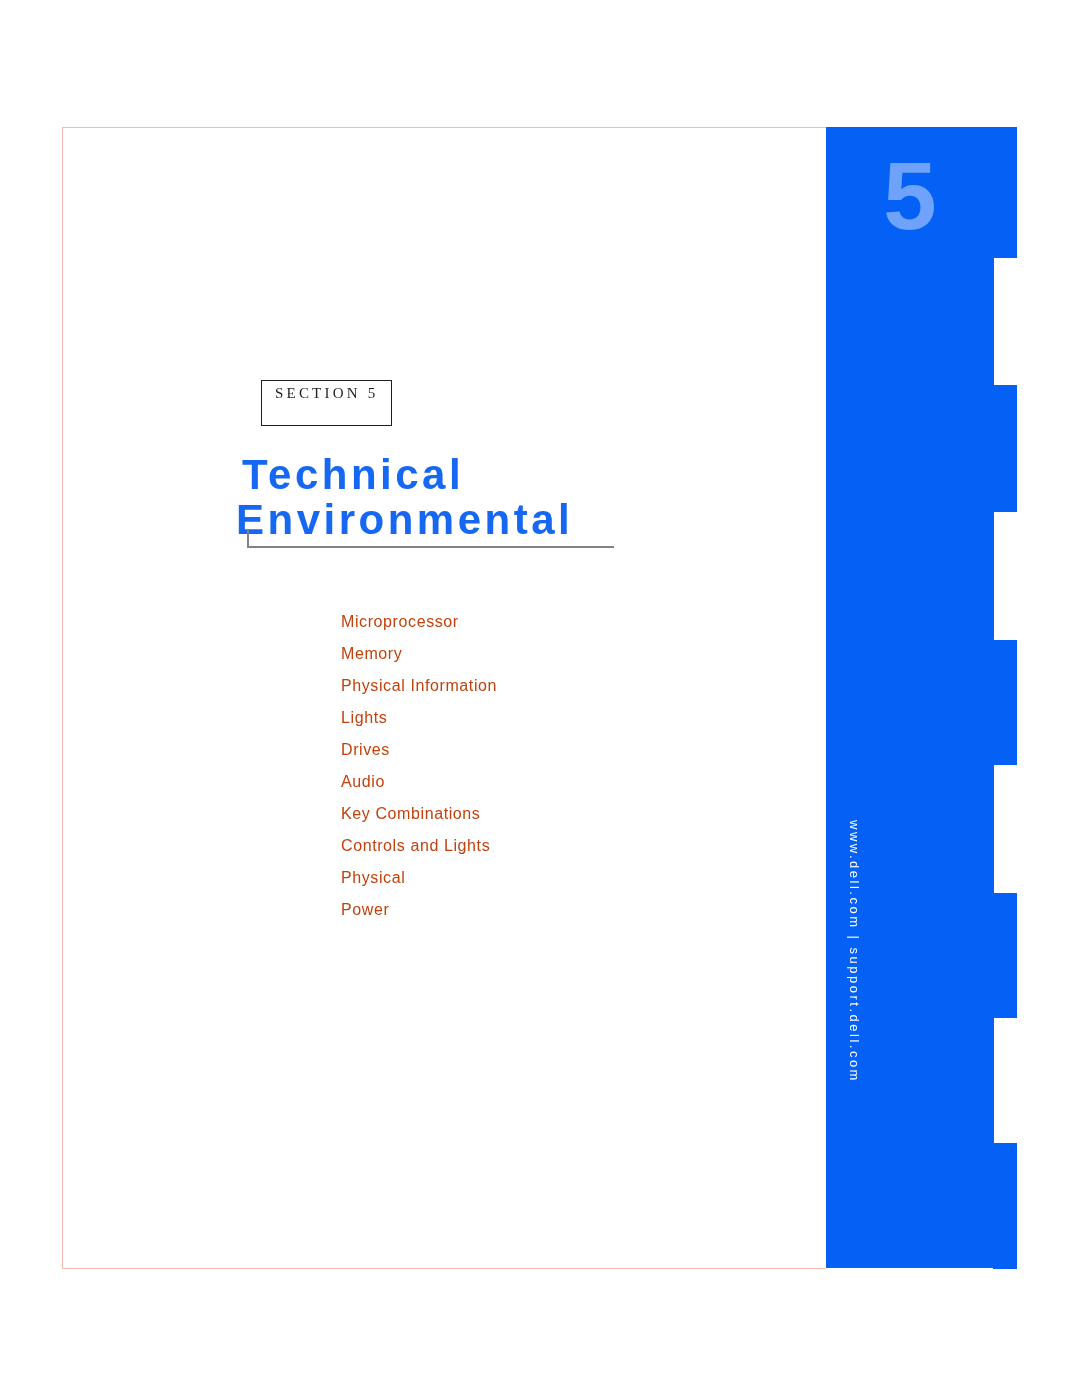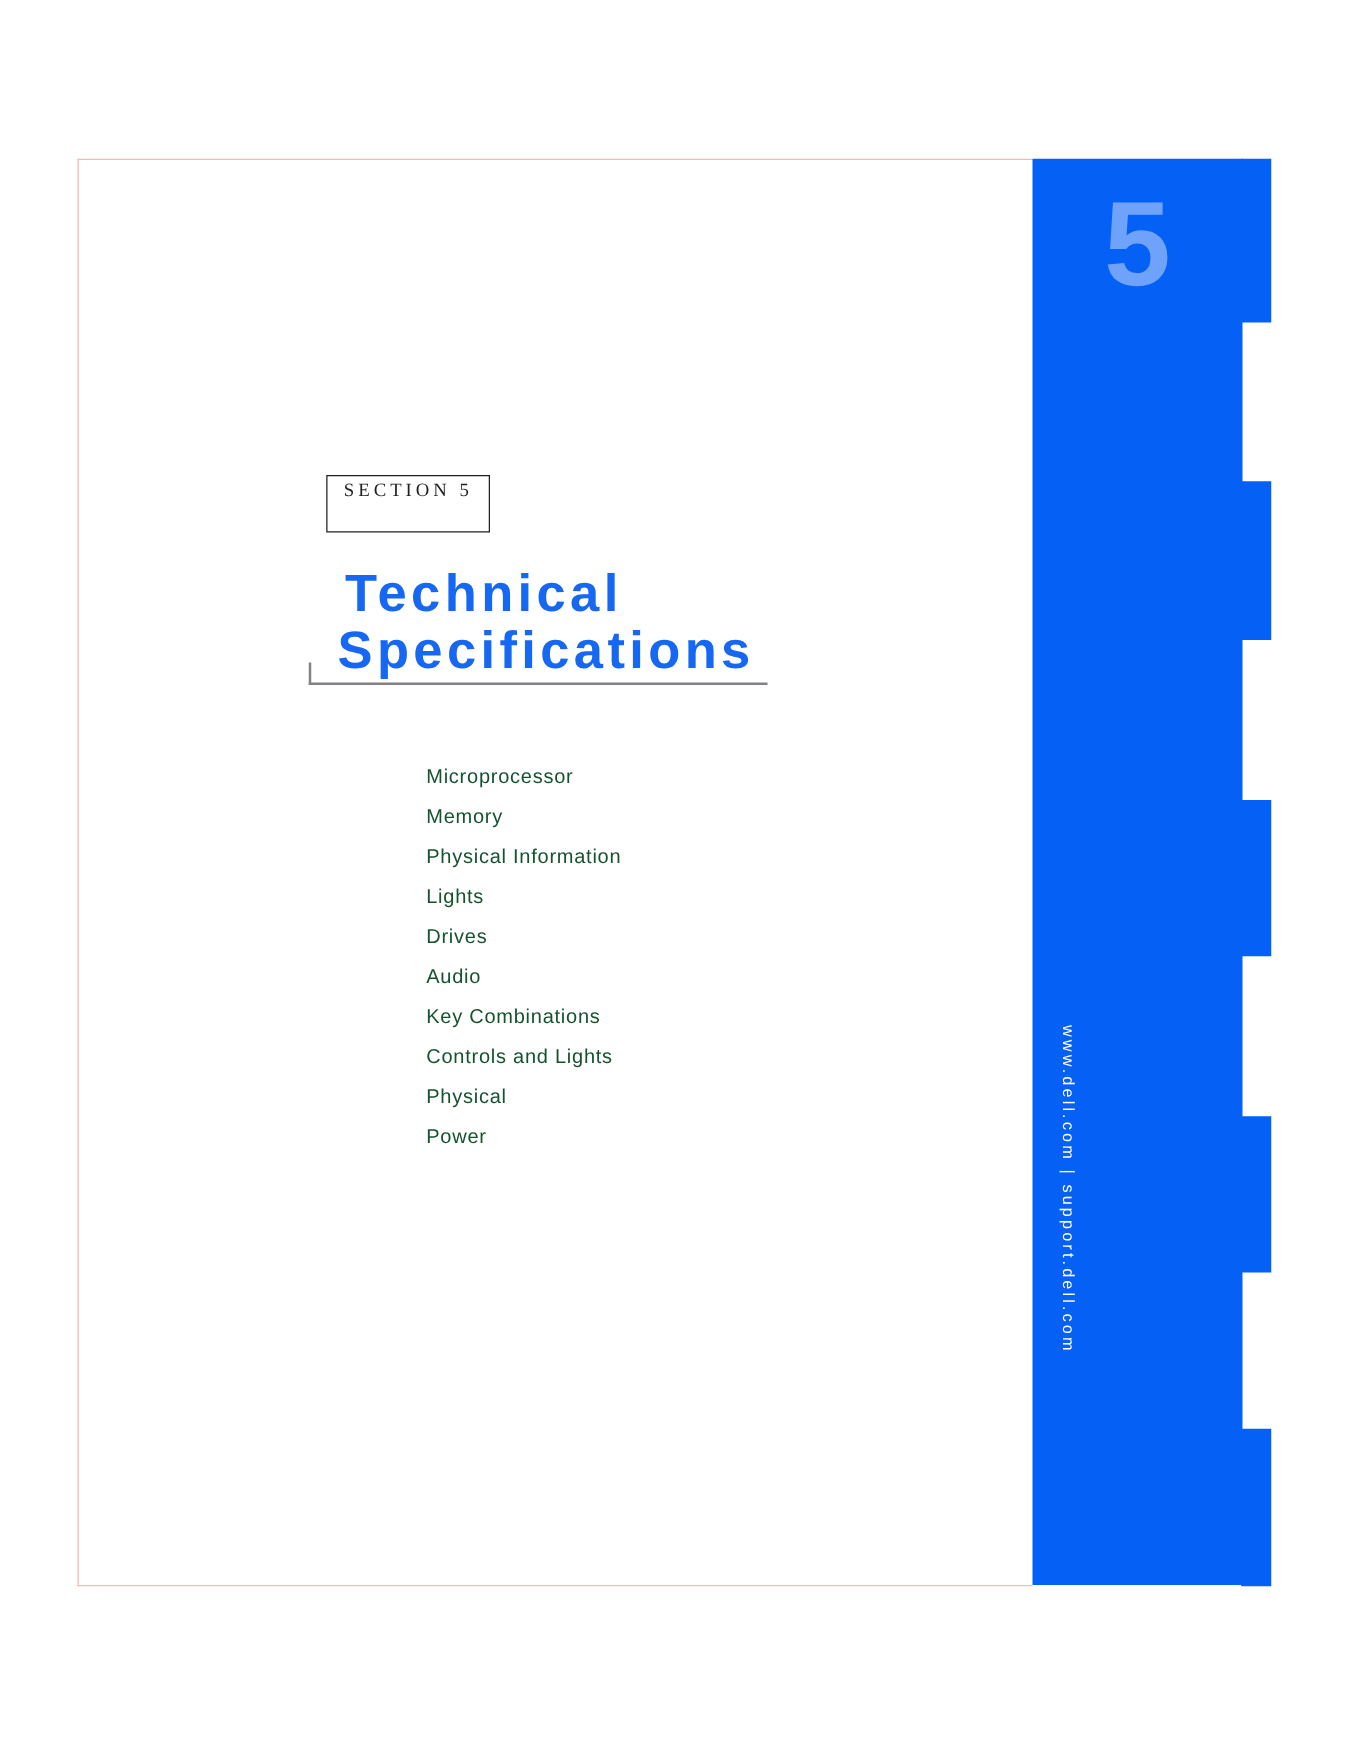--- a/index.html
+++ b/index.html
@@ -100,21 +100,21 @@
     font-size: 15px;
     letter-spacing: 3.2px;
     color: #231f20;
     line-height: 1;
     white-space: nowrap;
   }
 
   
   .doc-title {
     position: absolute;
-    left: 276px;
+    left: 242px;
     top: 452px;
     width: 560px;
     color: #1668f2;
     font-size: 42px;
     font-weight: bold;
     letter-spacing: 3.5px;
     line-height: 1.08;
   }
   .doc-title .line1 { display: block; }
   .doc-title .line2 { display: block; margin-left: -6px; }
@@ -141,21 +141,21 @@
   }
 
   
   .toc {
     position: absolute;
     left: 341px;
     top: 606px;
     width: 440px;
   }
   .toc-item {
-    color: #14532d;
+    color: #c2410c;
     font-size: 16px;
     line-height: 32px;
     letter-spacing: 0.6px;
     white-space: nowrap;
   }
 </style>
 </head>
 <body>
 
 <div id="page">
@@ -174,21 +174,21 @@
   <div class="section-number">5</div>
 
   <div class="vertical-url">
     <span>www.dell.com | support.dell.com</span>
   </div>
 
   <div class="section-label">SECTION 5</div>
 
   <div class="doc-title">
     <span class="line1">Technical</span>
-    <span class="line2">Specifications</span>
+    <span class="line2">Environmental</span>
   </div>
 
   <div class="title-rule">
     <div class="v"></div>
     <div class="h"></div>
   </div>
 
   <div class="toc">
     <div class="toc-item">Microprocessor</div>
     <div class="toc-item">Memory</div>

